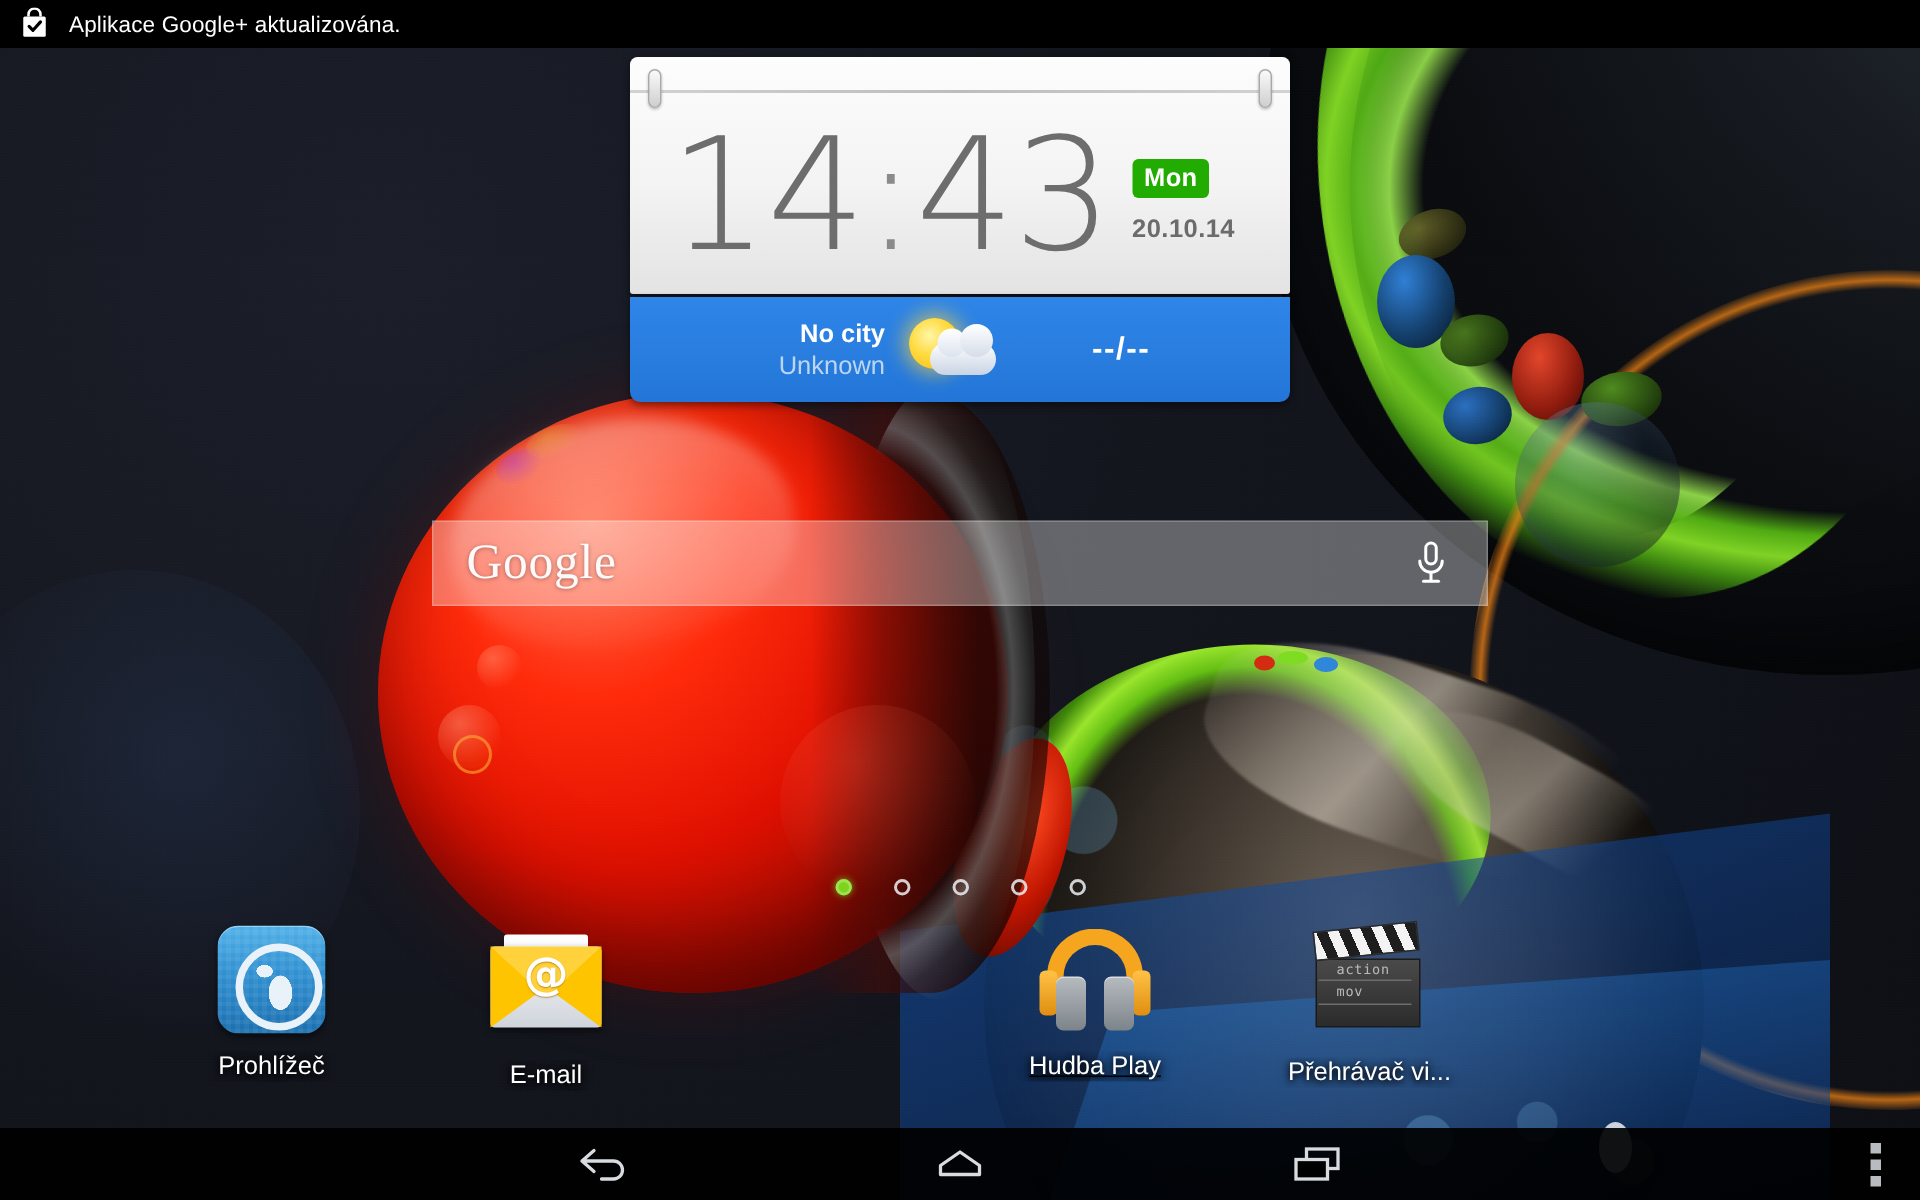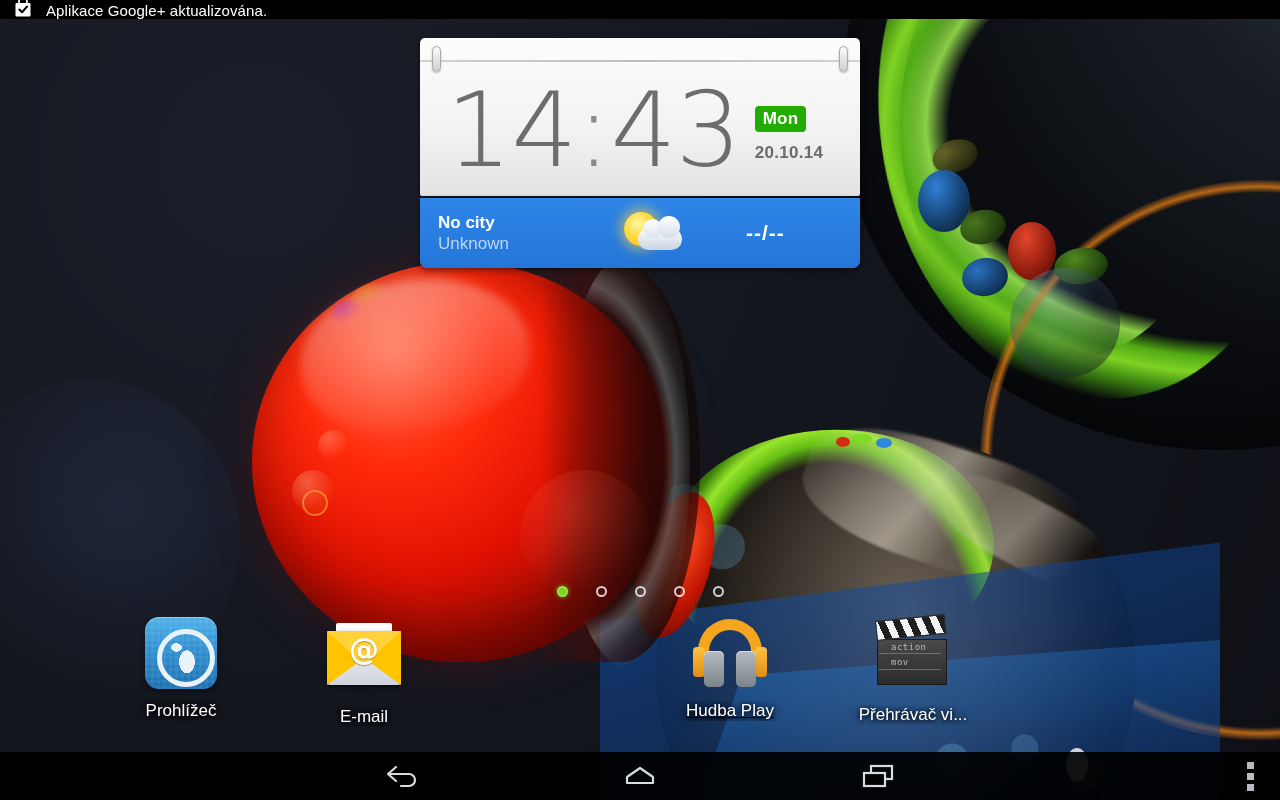--- a/index.html
+++ b/index.html
@@ -182,22 +182,22 @@
     border-radius:50%; background:rgba(235,240,245,.85);
   }
   .wp-left-glow{
     position:absolute; left:-60px; top:380px; width:300px; height:320px;
     border-radius:50%;
     background:radial-gradient(circle at 60% 40%, rgba(40,60,95,.35), transparent 70%);
   }
 
   
   #notif-bar{
-    position:absolute; left:0; top:0; width:1280px; height:19px;
-    background:#000; display:flex; align-items:flex-end; z-index:30;
+    position:absolute; left:0; top:0; width:1280px; height:32px;
+    background:#000; display:flex; align-items:center; z-index:30;
   }
   .notif-icon{ width:22px; height:22px; margin-left:12px; position:relative; flex:none; }
   .notif-text{ color:#fff; font-size:15px; margin-left:12px; letter-spacing:.1px; }
 
   
   #clock-widget{
     position:absolute; left:420px; top:38px; width:440px; height:158px;
     background:linear-gradient(180deg,#fdfdfd 0%, #f3f3f3 55%, #e3e3e3 100%);
     border-radius:5px 5px 2px 2px;
     box-shadow:0 2px 6px rgba(0,0,0,.55);
@@ -234,21 +234,21 @@
   .clock-date{ color:#6b6b6b; font-size:17px; font-weight:bold; margin-top:11px; letter-spacing:.3px; }
 
   
   #weather-widget{
     position:absolute; left:420px; top:198px; width:440px; height:70px;
     background:linear-gradient(180deg,#2f86e8 0%, #2376d8 100%);
     border-radius:0 0 7px 7px;
     box-shadow:0 2px 6px rgba(0,0,0,.5);
     display:flex; align-items:center; z-index:10;
   }
-  .weather-left{ margin-left:18px; width:170px; }
+  .weather-left{ width:170px;text-align:right; }
   .weather-city{ color:#fff; font-size:17px; font-weight:bold; line-height:20px; }
   .weather-cond{ color:#bcd6f2; font-size:17px; line-height:21px; }
   .weather-icon{ position:relative; width:70px; height:50px; flex:none; margin-left:6px; }
   .w-sun{
     position:absolute; left:10px; top:4px; width:34px; height:34px; border-radius:50%;
     background:radial-gradient(circle at 40% 35%, #fff6a8 0%, #ffd93b 45%, #f5b818 100%);
     box-shadow:0 0 12px 4px rgba(255,214,60,.55);
   }
   .w-cloud{
     position:absolute; left:24px; top:20px; width:44px; height:22px;
@@ -529,20 +529,31 @@
       <div class="weather-city">No city</div>
       <div class="weather-cond">Unknown</div>
     </div>
     <div class="weather-icon">
       <div class="w-sun"></div>
       <div class="w-cloud"></div>
     </div>
     <div class="weather-temp">--/--</div>
   </div>
 
+  <div id="search-bar">
+    <span class="g-logo">Google</span>
+    <span class="mic-wrap">
+      <svg width="22" height="32" viewBox="0 0 22 32">
+        <rect x="7.5" y="2" width="7" height="14" rx="3.5" fill="none" stroke="#ffffff" stroke-width="2"></rect>
+        <path d="M3.5 14 A7.5 7.5 0 0 0 18.5 14" fill="none" stroke="#ffffff" stroke-width="2" stroke-linecap="round"></path>
+        <line x1="11" y1="21.5" x2="11" y2="27" stroke="#ffffff" stroke-width="2" stroke-linecap="round"></line>
+        <line x1="6" y1="27.5" x2="16" y2="27.5" stroke="#ffffff" stroke-width="2" stroke-linecap="round"></line>
+      </svg>
+    </span>
+  </div>
 
   <div id="page-indicator">
     <span class="dot active"></span>
     <span class="dot"></span>
     <span class="dot"></span>
     <span class="dot"></span>
     <span class="dot"></span>
   </div>
 
   <div id="dock">

